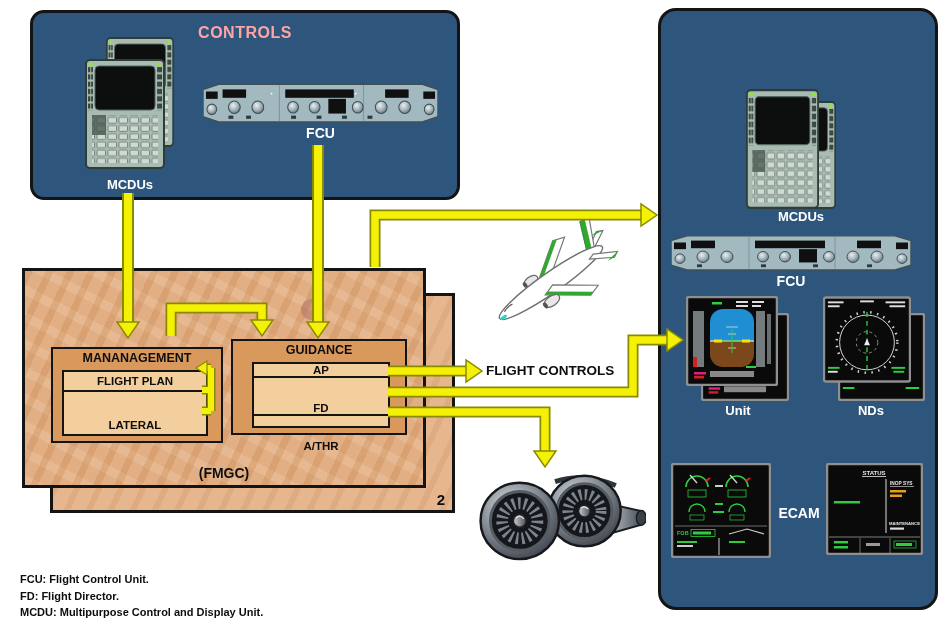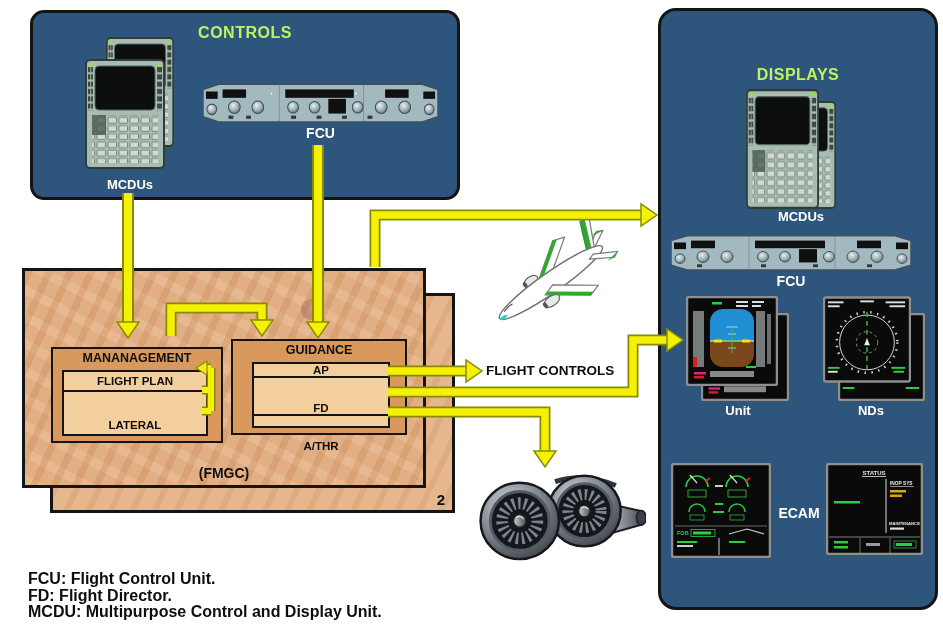--- a/index.html
+++ b/index.html
@@ -2,21 +2,21 @@
 <html><head>
 <meta charset="utf-8">
 <style>
   html,body{margin:0;padding:0;background:#ffffff;}
   #canvas{position:relative;width:943px;height:629px;background:#ffffff;overflow:hidden;
           font-family:"Liberation Sans",sans-serif;}
   .abs{position:absolute;}
   .panel{position:absolute;background:#2e567d;border:3px solid #141414;box-sizing:border-box;z-index:1;}
   .panel.controls{left:30px;top:10px;width:430px;height:190px;border-radius:14px;}
   .panel.displays{left:658px;top:8px;width:280px;height:602px;border-radius:18px;}
-  .ptitle{position:absolute;left:0;right:0;text-align:center;color:#bef264;font-weight:bold;
+  .ptitle{position:absolute;left:0;right:0;text-align:center;color:#fca5a5;font-weight:bold;
           font-size:16px;letter-spacing:.5px;}
   .wlabel{position:absolute;text-align:center;color:#ffffff;font-weight:bold;font-size:13px;}
   .blabel{position:absolute;text-align:left;color:#0d0d0d;font-weight:bold;font-size:13.5px;}
   .fmgc{position:absolute;border:3px solid #141414;box-sizing:border-box;z-index:1;}
   .fmgc.back{left:50px;top:293px;width:405px;height:220px;background:#e6b68f;
      background-image:repeating-linear-gradient(115deg,rgba(190,125,60,.18) 0 6px,rgba(0,0,0,0) 6px 20px);}
   .fmgc.front{left:22px;top:268px;width:404px;height:220px;background-color:#e2ae84;
      background-image:
        radial-gradient(circle at 72% 18%,rgba(140,70,90,.30) 0 10px,rgba(0,0,0,0) 11px),
        repeating-linear-gradient(115deg,rgba(186,116,52,.22) 0 7px,rgba(0,0,0,0) 7px 19px),
@@ -25,22 +25,22 @@
   .block{position:absolute;background:#d9995d;border:2px solid #141414;box-sizing:border-box;}
   .bheader{position:absolute;left:0;right:0;top:2px;text-align:center;color:#0d0d0d;
            font-weight:bold;font-size:12.5px;}
   .rows{position:absolute;background:#f4cf9e;border:2px solid #141414;box-sizing:border-box;
         display:flex;flex-direction:column;gap:24px;}
   .row{flex:1;display:flex;align-items:center;justify-content:center;color:#0d0d0d;
        font-weight:bold;font-size:11.5px;border-bottom:2px solid #141414;}
   .row:last-child{border-bottom:none;}
   .fmgc-title{position:absolute;left:0;right:0;text-align:center;color:#0d0d0d;
               font-weight:bold;font-size:14px;}
-  #legend{position:absolute;left:28px;top:571px;color:#0d0d0d;font-weight:bold;
-          font-size:16px;line-height:16.5px;z-index:2;}
+  #legend{position:absolute;left:20px;top:571px;color:#0d0d0d;font-weight:bold;
+          font-size:11px;line-height:16.5px;z-index:2;}
   svg{display:block;}
   svg text{font-family:"Liberation Sans",sans-serif;font-weight:bold;}
   #arrows{position:absolute;left:0;top:0;z-index:6;pointer-events:none;}
 </style>
 </head>
 <body>
 
 <div id="canvas">
 
   <svg width="0" height="0" style="position:absolute" aria-hidden="true">
@@ -181,21 +181,20 @@
     <circle cx="118" cy="46" r="6" fill="url(#coneG)" stroke="#222" stroke-width="1.5"></circle>
     <path d="M 114,43 Q 118,40 122,44" stroke="#e8e8e8" stroke-width="1.2" fill="none"></path>
     <ellipse cx="52" cy="56" rx="40" ry="39" fill="url(#fanG)" stroke="#16181c" stroke-width="2.5"></ellipse>
     <circle cx="52" cy="56" r="30" fill="#14171b" stroke="#555b61" stroke-width="3"></circle>
     <circle cx="52" cy="56" r="18" fill="none" stroke="#7d848c" stroke-width="12" stroke-dasharray="2.5 3.4"></circle>
     <circle cx="52" cy="56" r="6.5" fill="url(#coneG)" stroke="#222" stroke-width="1.5"></circle>
     <path d="M 48,53 Q 52,49 56,54" stroke="#e8e8e8" stroke-width="1.2" fill="none"></path>
   </svg>
 
   <div class="panel displays">
-    <div class="ptitle" style="top:55px;">DISPLAYS</div>
 
     <svg class="abs" style="left:107px;top:90px;" width="68" height="108" viewBox="0 0 80 110" preserveAspectRatio="none">
       <rect x="1" y="1" width="78" height="108" rx="4" fill="#a9bcb3" stroke="#2f3d36" stroke-width="2"></rect>
       <rect x="10" y="7" width="60" height="44" rx="4" fill="#0c0f0d" stroke="#55665c"></rect>
       <rect x="72" y="8" width="5" height="44" fill="url(#sideKeys)"></rect>
       <rect x="7" y="56" width="66" height="48" fill="url(#keyGrid)"></rect>
       <circle cx="74" cy="5" r="1.6" fill="#7CFC00"></circle>
     </svg>
     <svg class="abs" style="left:85px;top:78px;" width="73" height="120" viewBox="0 0 80 110" preserveAspectRatio="none">
       <rect x="1" y="1" width="78" height="108" rx="4" fill="#a9bcb3" stroke="#2f3d36" stroke-width="2"></rect>

